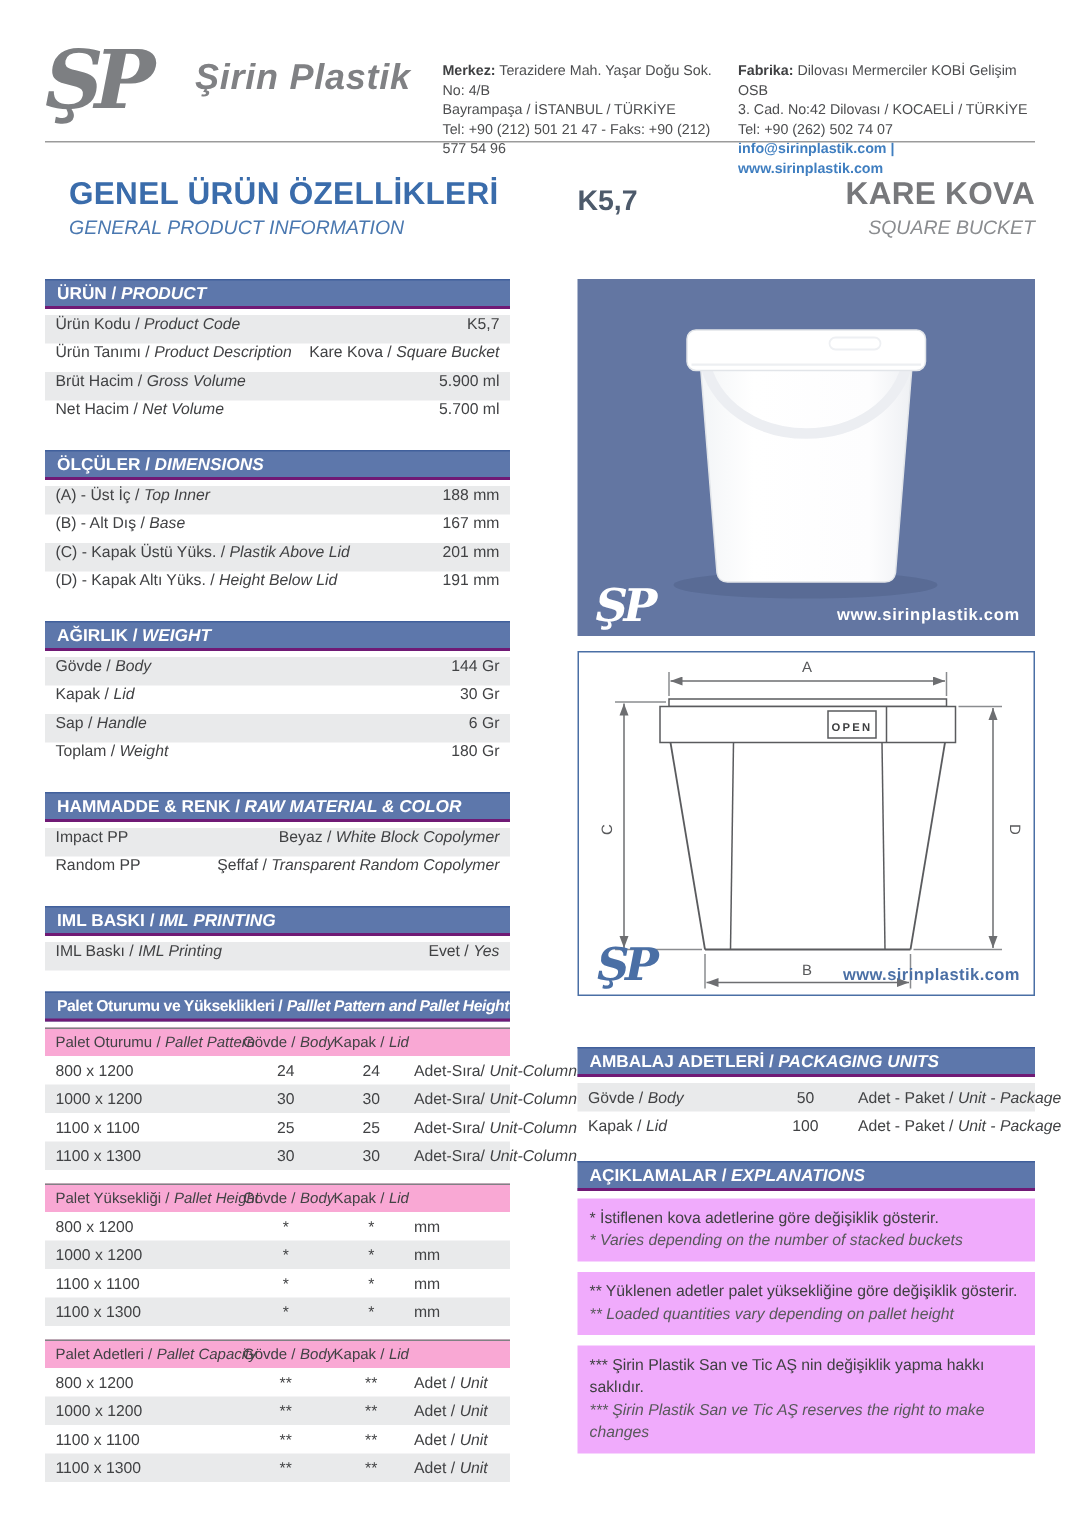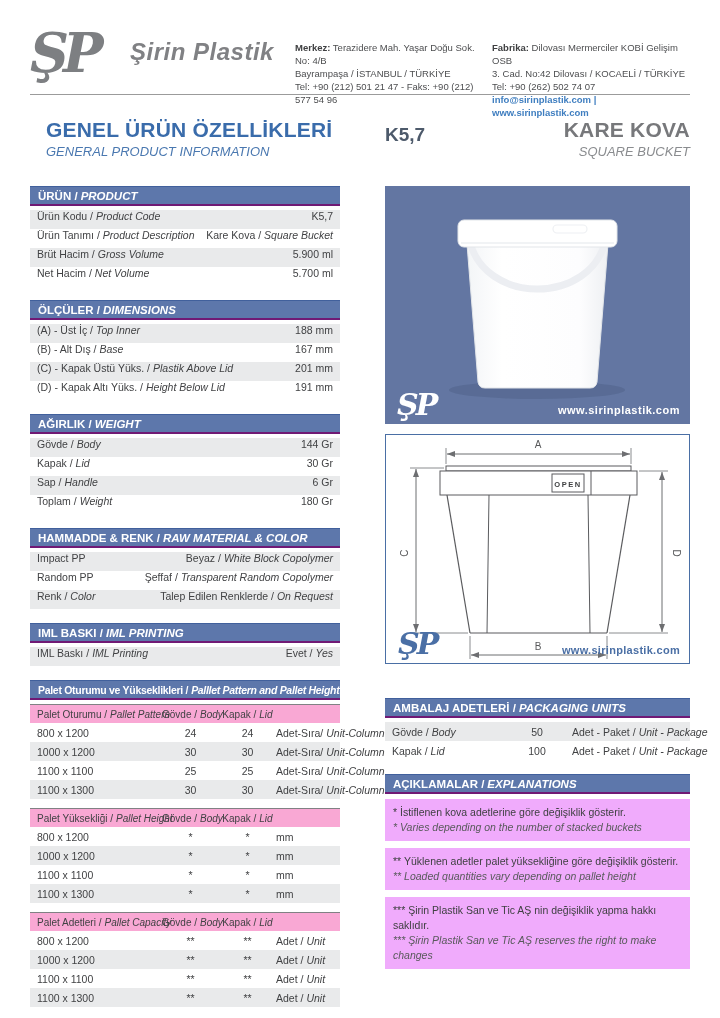--- a/index.html
+++ b/index.html
@@ -196,24 +196,20 @@
         <span>HAMMADDE &amp; RENK /</span>
           <i class="en">RAW MATERIAL &amp; COLOR</i>
       </div>
       <div class="kv odd">
         <span><span>Impact PP</span></span>
         <span class="val"><span>Beyaz /</span><i class="en">White Block Copolymer</i></span>
       </div>
       <div class="kv">
         <span><span>Random PP</span></span>
         <span class="val"><span>Şeffaf /</span><i class="en">Transparent Random Copolymer</i></span>
-      </div>
-      <div class="kv odd">
-        <span><span>Renk /</span><i class="en">Color</i></span>
-        <span class="val"><span>Talep Edilen Renklerde /</span><i class="en">On Request</i></span>
       </div>
     </div>
 
     <div class="section">
       <div class="bar">
         <span>IML BASKI /</span>
           <i class="en">IML PRINTING</i>
       </div>
       <div class="kv odd">
         <span><span>IML Baskı /</span><i class="en">IML Printing</i></span>

